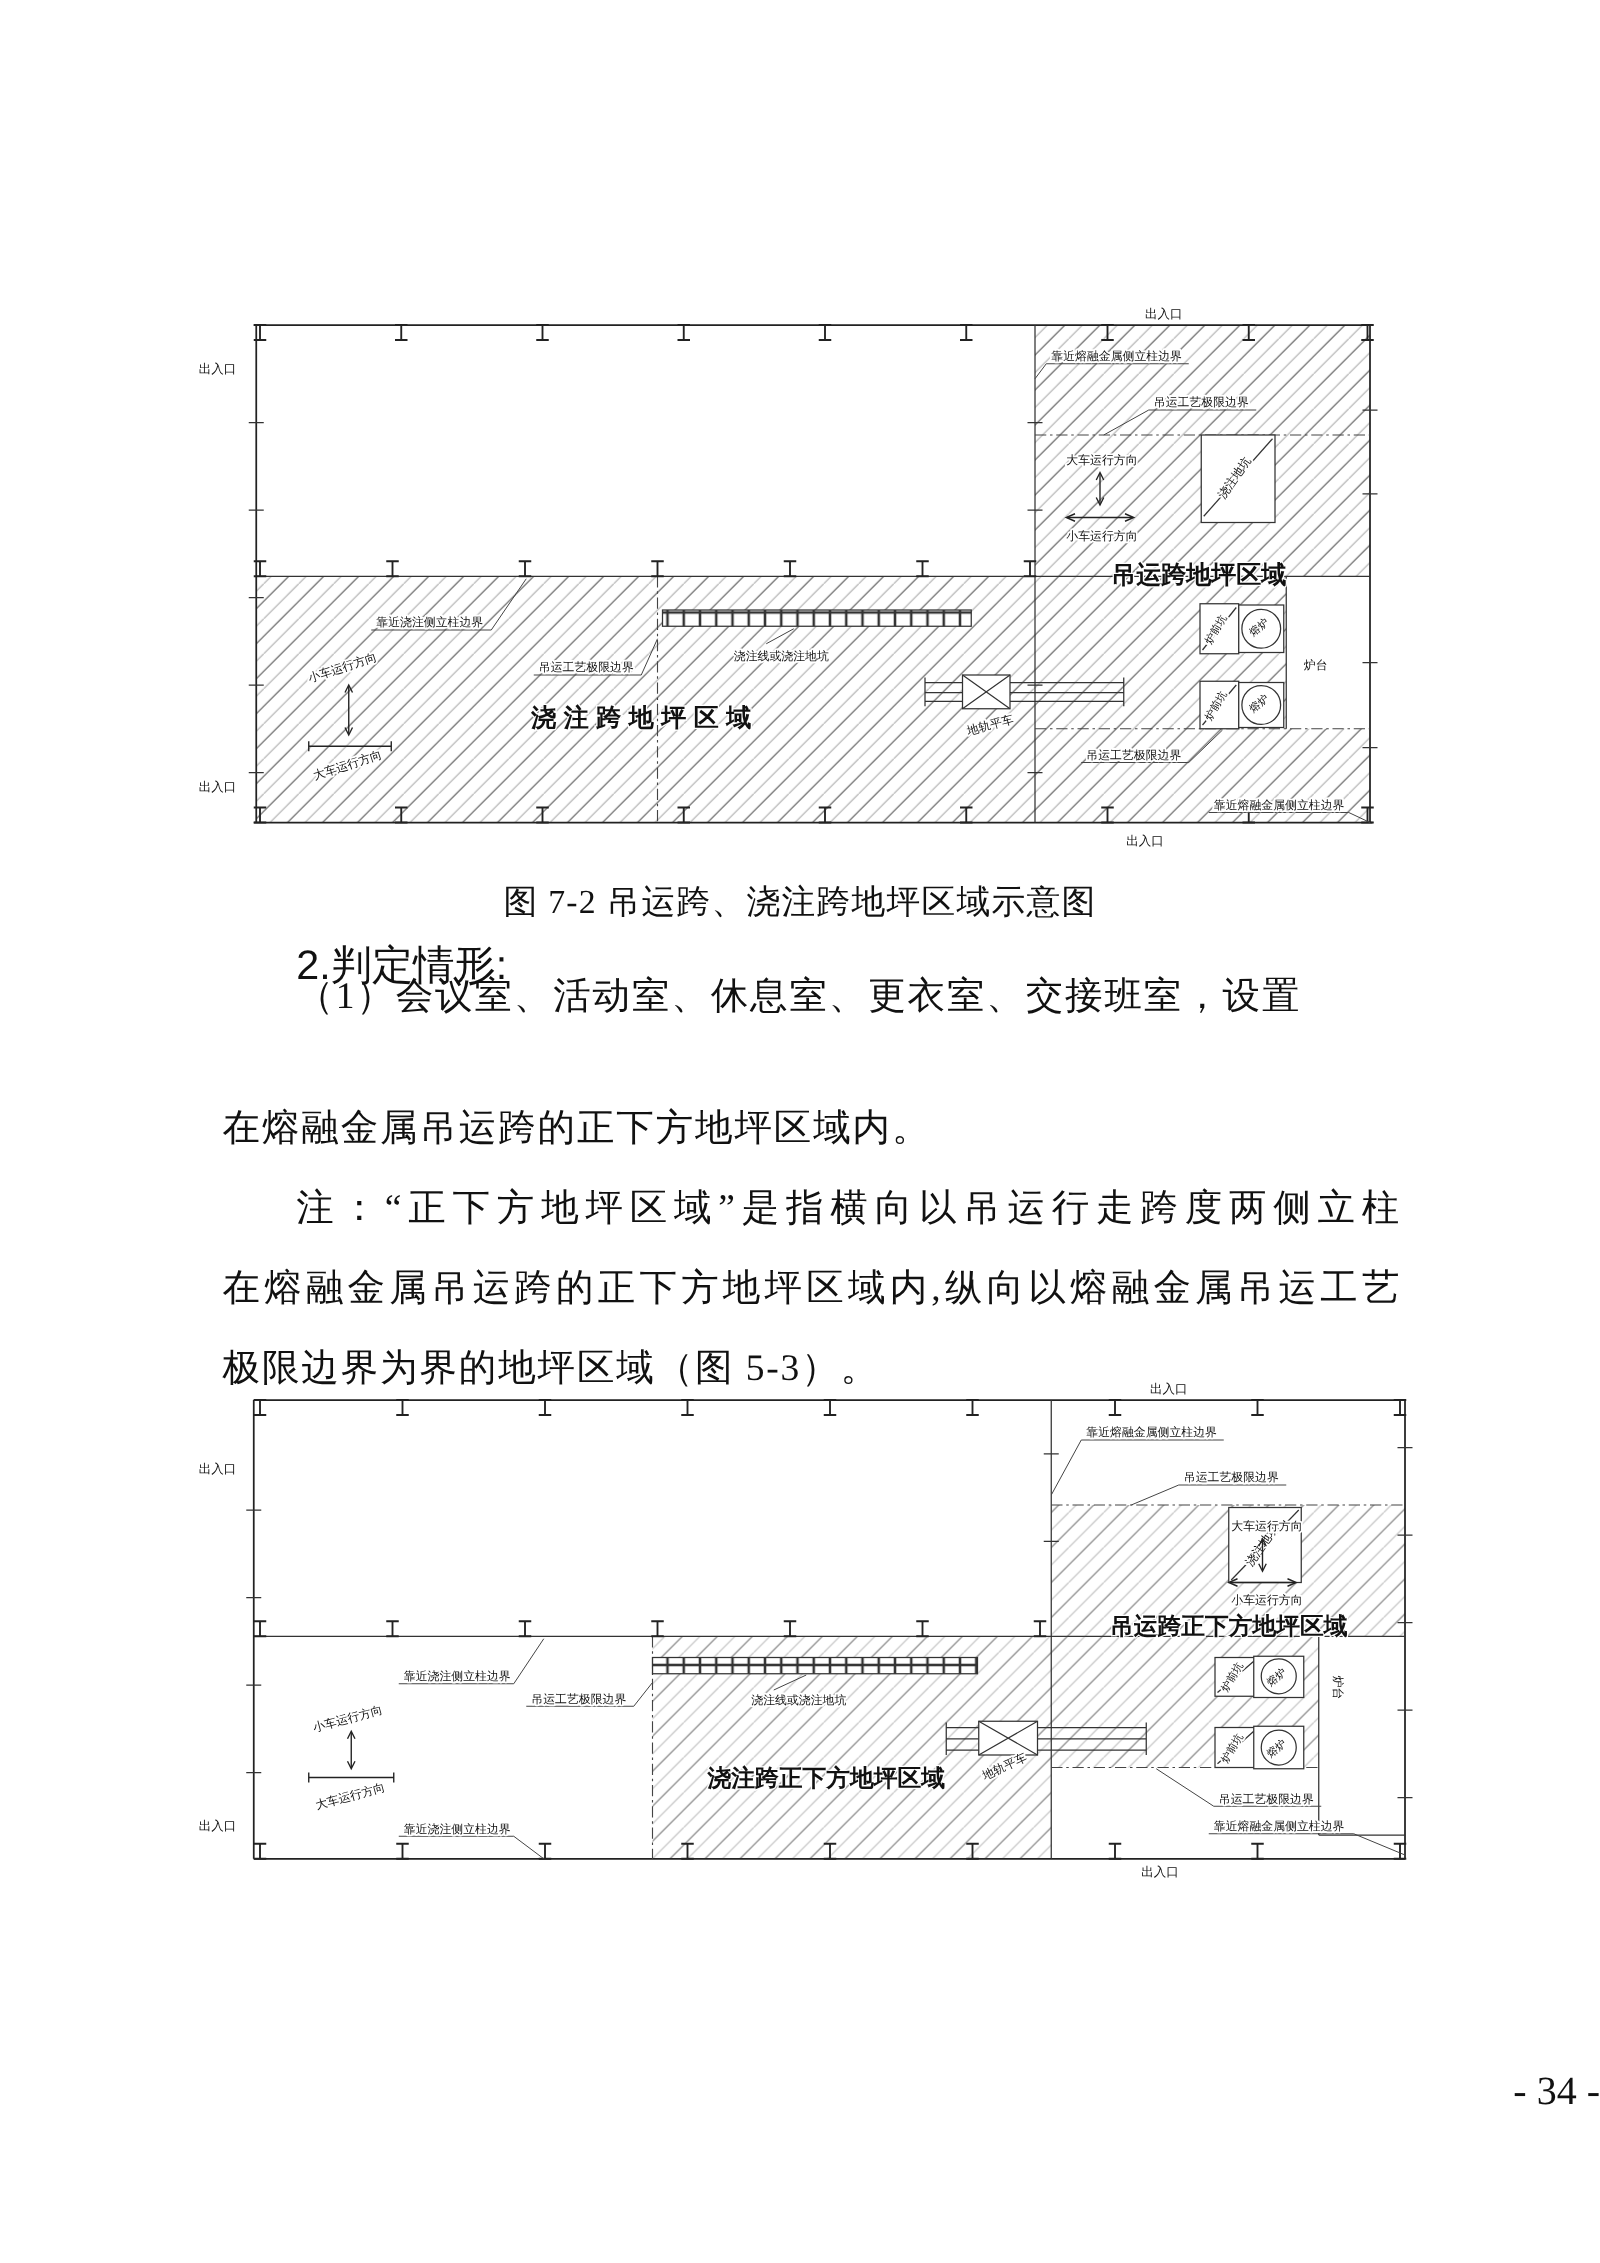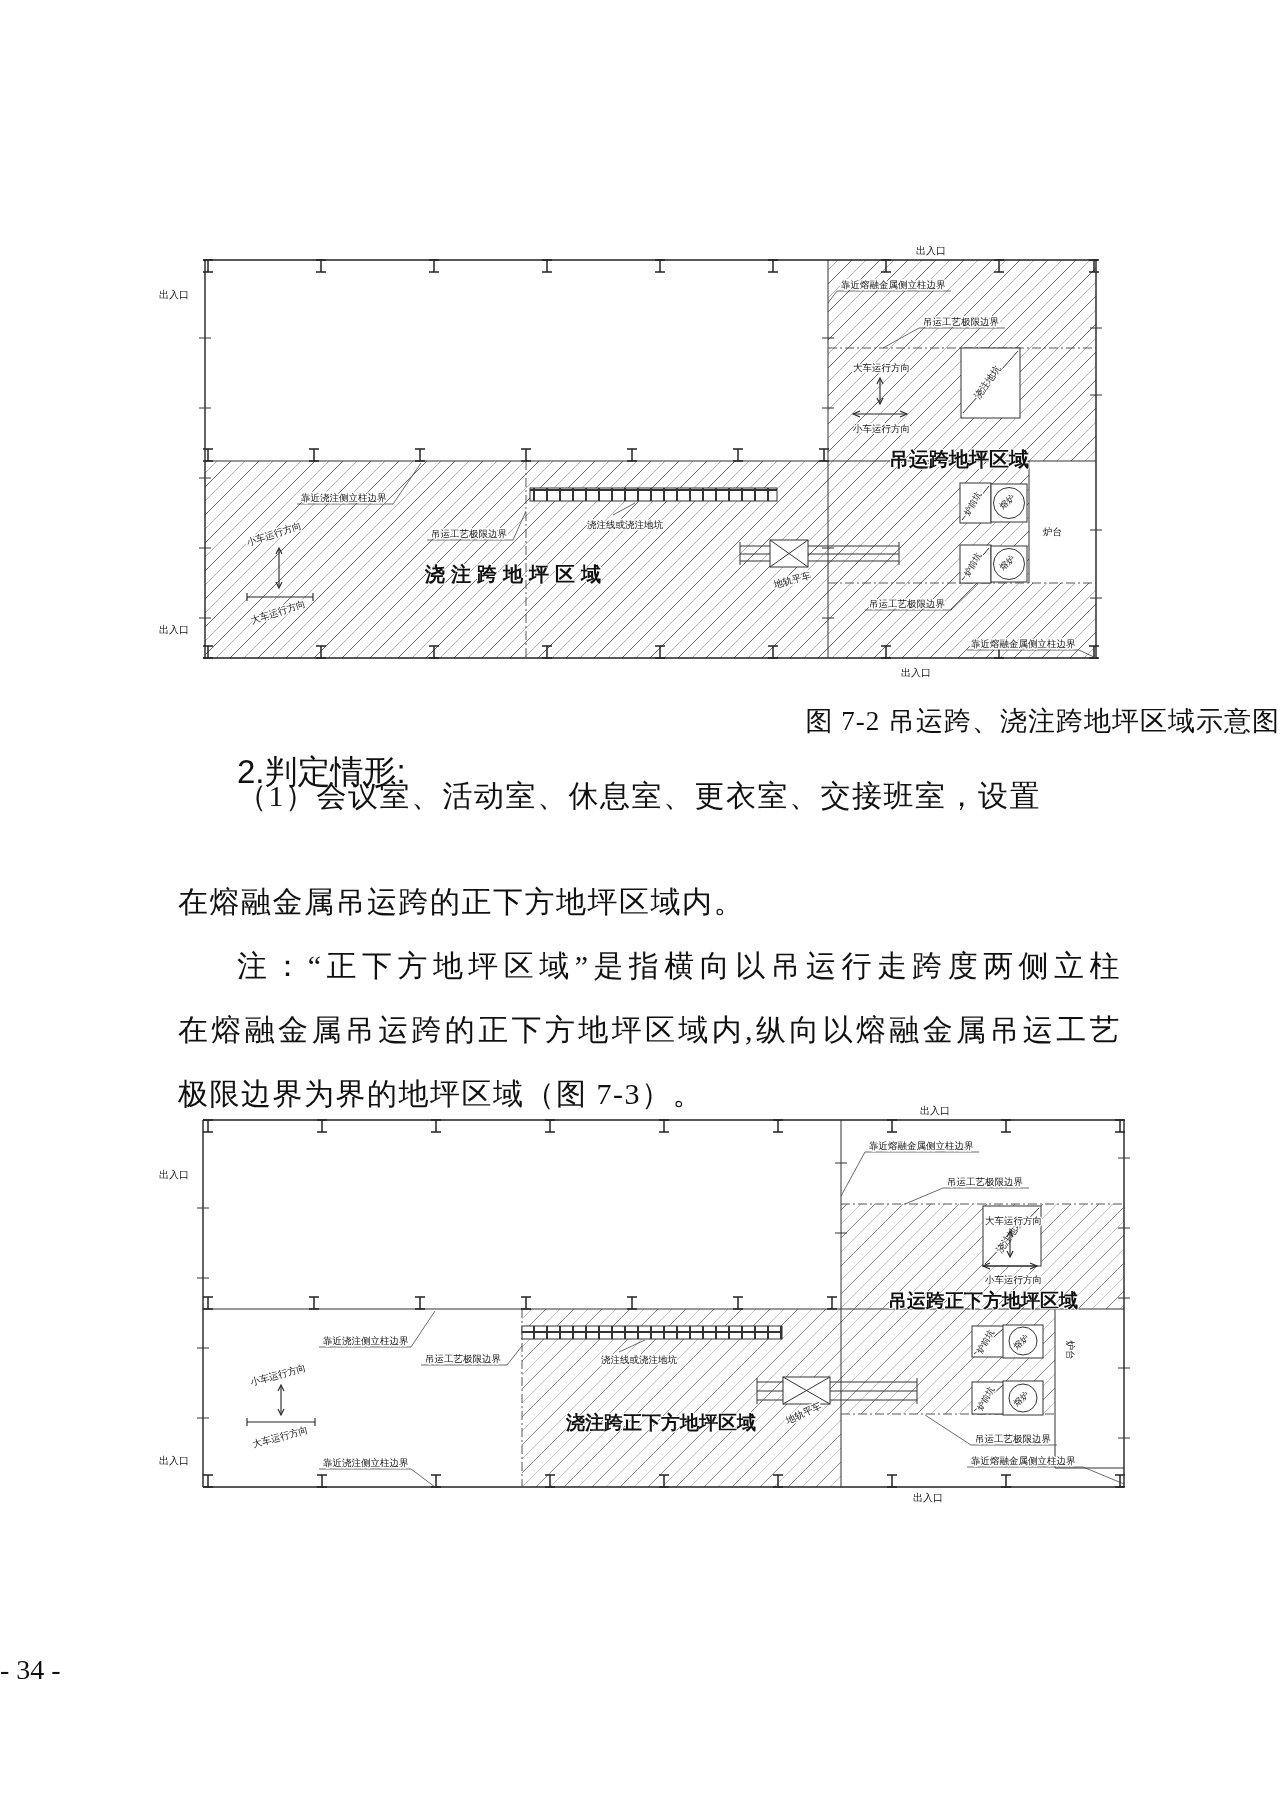--- a/index.html
+++ b/index.html
@@ -1,22 +1,22 @@
 <!DOCTYPE html>
 <html><head>
 <meta charset="utf-8">
 <style>
   html,body{margin:0;padding:0;background:#fff}
   .page{position:relative;width:1280px;height:1810px;background:#fff;overflow:hidden;
         font-family:"Liberation Serif",serif;color:#111}
-  .cap{position:absolute;left:0;width:1280px;text-align:right;font-size:27px;letter-spacing:1px;white-space:nowrap}
+  .cap{position:absolute;left:0;width:1280px;text-align:center;font-size:27px;letter-spacing:1px;white-space:nowrap}
   .heading{position:absolute;font-family:"Liberation Sans",sans-serif;font-weight:400;font-size:33px;white-space:nowrap}
   .bl{position:absolute;font-size:30px;letter-spacing:1.5px;white-space:nowrap}
   .just{white-space:normal;text-align:justify;text-align-last:justify}
-  .pageno{position:absolute;left:0;width:1280px;text-align:left;font-size:28px}
+  .pageno{position:absolute;left:0;width:1280px;text-align:right;font-size:32px}
   svg{position:absolute;overflow:visible}
   svg text{font-family:"Liberation Serif",serif;fill:#111}
   .lbl{font-size:9.5px;paint-order:stroke;stroke:#fff;stroke-width:3px;stroke-linejoin:round}
   .sm{font-size:8.5px}
   .ent{font-size:10px;paint-order:stroke;stroke:#fff;stroke-width:2.5px}
   .reg{font-family:"Liberation Sans",sans-serif;font-weight:700;font-size:20px;paint-order:stroke;stroke:#fff;stroke-width:2px}
   .reg2{font-family:"Liberation Sans",sans-serif;font-weight:700;font-size:19px;paint-order:stroke;stroke:#fff;stroke-width:2px}
   .w{stroke:#222;stroke-width:1.4;fill:none}
   .t{stroke:#333;stroke-width:1;fill:none}
   .dd{stroke:#444;stroke-width:.9;fill:none;stroke-dasharray:9 3 2 3}
@@ -157,21 +157,21 @@
     <text class="reg" text-anchor="middle" letter-spacing="6" x="333" y="338">浇注跨地坪区域</text>
   </svg>
 
   <div class="cap" style="top:703px">图 7-2 吊运跨、浇注跨地坪区域示意图</div>
 
   <div class="heading" style="left:237px;top:750px">2.判定情形:</div>
   <div class="bl" style="left:237px;top:776px;width:884px">（1）会议室、活动室、休息室、更衣室、交接班室，设置</div>
   <div class="bl" style="left:178px;top:882px">在熔融金属吊运跨的正下方地坪区域内。</div>
   <div class="bl just" style="left:237px;top:946px;width:884px">注：“正下方地坪区域”是指横向以吊运行走跨度两侧立柱</div>
   <div class="bl just" style="left:178px;top:1010px;width:943px">在熔融金属吊运跨的正下方地坪区域内,纵向以熔融金属吊运工艺</div>
-  <div class="bl" style="left:178px;top:1074px">极限边界为界的地坪区域（图 7-3）。</div>
+  <div class="bl" style="left:178px;top:1074px">极限边界为界的地坪区域（图 5-3）。</div>
 
   <svg style="left:183px;top:1098px" width="950" height="412" viewBox="0 0 950 412">
     <defs>
       <path id="colB" d="M-5 0 H5 M0 0 V12 M-5 12 H5"></path>
       <pattern id="htB" width="28" height="28" patternUnits="userSpaceOnUse">
         <path d="M-2 16 L16 -2 M12 30 L30 12" stroke="#777" stroke-width="0.9" fill="none"></path>
         <path d="M-2 30 L30 -2" stroke="#bbb" stroke-width="0.9" fill="none"></path>
       </pattern>
       <pattern id="sqB" width="13" height="13" patternUnits="userSpaceOnUse">
         <rect x="0.5" y="0.5" width="12" height="12" fill="#fff" stroke="#333" stroke-width="1"></rect>

